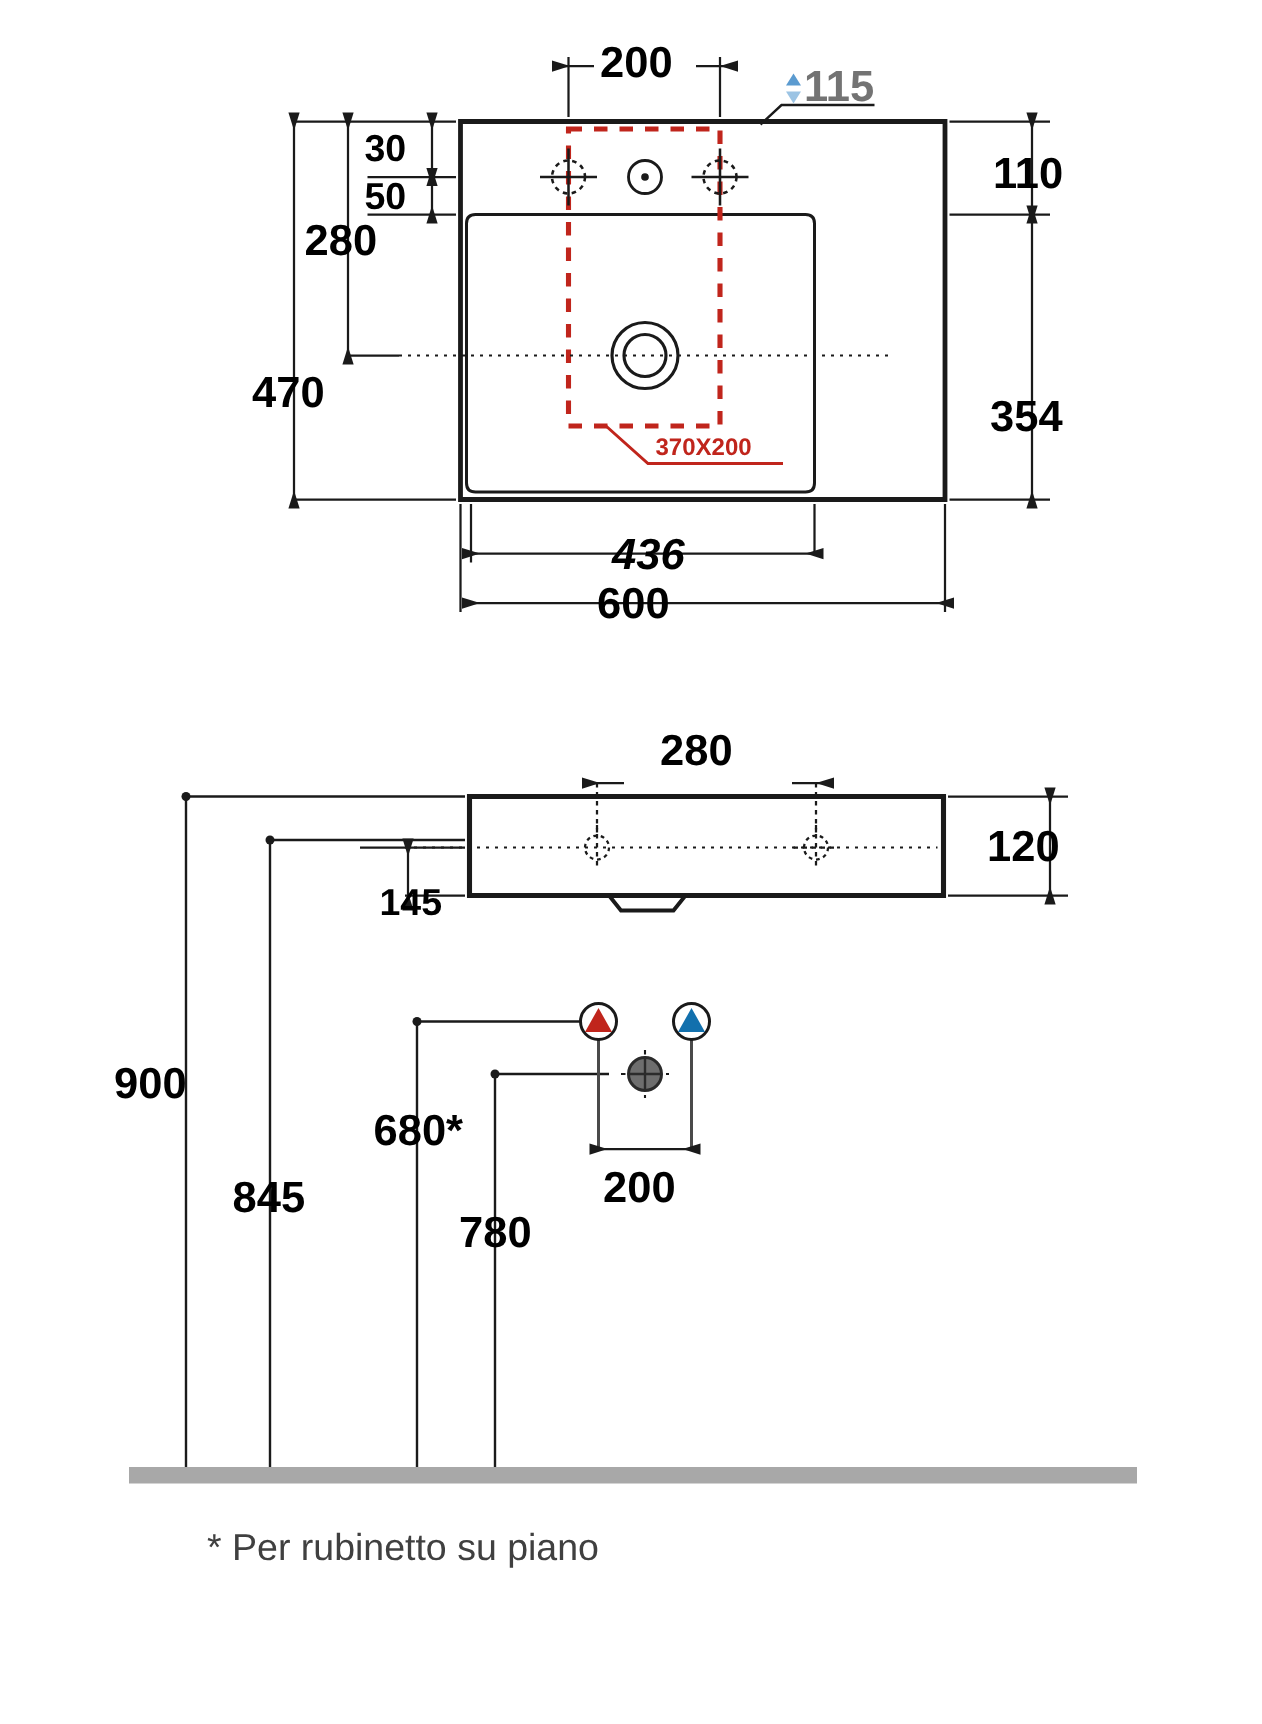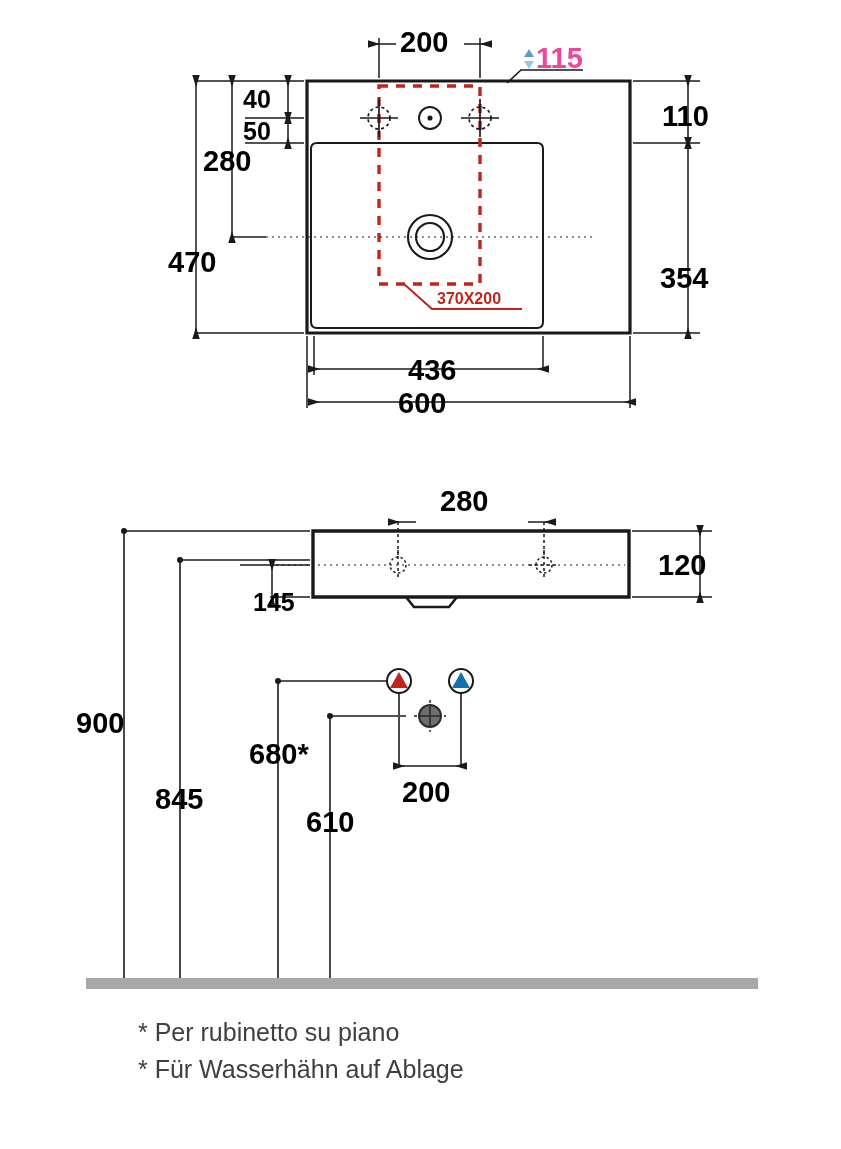--- a/index.html
+++ b/index.html
@@ -5,21 +5,21 @@
   html,body{margin:0;padding:0;background:#ffffff;}
   body{width:841px;height:1149px;position:relative;overflow:hidden;
        font-family:"Liberation Sans","DejaVu Sans",sans-serif;color:#000;}
   #stage{position:absolute;left:0;top:0;width:841px;height:1149px;}
   svg.layer{position:absolute;left:0;top:0;width:841px;height:1149px;}
   .dimtxt{position:absolute;font-weight:bold;color:#000;white-space:nowrap;
           font-family:"Liberation Sans","DejaVu Sans",sans-serif;line-height:1;}
   .dim-lg{font-size:29px;}
   .dim-md{font-size:25px;}
   .dim-sm{font-size:16px;}
-  .blue{color:#ec4899;}
+  .blue{color:#737373;}
   .red{color:#c0251c;}
   .note{position:absolute;font-size:25px;color:#404040;font-weight:400;
         font-family:"Liberation Sans","DejaVu Sans",sans-serif;white-space:nowrap;}
   .notes-wrap{position:absolute;left:138px;top:1018px;}
   .notes-wrap .note{position:relative;left:0;top:0;display:block;margin-bottom:8px;}
 </style>
 </head>
 <body>
 
 <div id="stage">
@@ -223,39 +223,38 @@
 
     <g>
       <path d="M529,49 L534,57 L524,57 Z" fill="#5b9bd0"></path>
       <path d="M529,69 L534,61 L524,61 Z" fill="#9cc4e4"></path>
     </g>
 
     <rect x="86" y="978" width="672" height="11" fill="#a8a8a8"></rect>
   </svg>
 
   <div class="dimtxt dim-lg" style="left:400px;top:28px;">200</div>
-  <div class="dimtxt dim-md" style="left:243px;top:87px;">40</div>
+  <div class="dimtxt dim-md" style="left:243px;top:87px;">30</div>
   <div class="dimtxt dim-md" style="left:243px;top:119px;">50</div>
   <div class="dimtxt dim-lg" style="left:203px;top:147px;">280</div>
   <div class="dimtxt dim-lg" style="left:168px;top:248px;">470</div>
   <div class="dimtxt dim-lg" style="left:662px;top:102px;">110</div>
   <div class="dimtxt dim-lg" style="left:660px;top:264px;">354</div>
-  <div class="dimtxt dim-lg" style="left:408px;top:356px;">436</div>
+  <div class="dimtxt dim-lg" style="left:408px;top:356px;font-style:italic;">436</div>
   <div class="dimtxt dim-lg" style="left:398px;top:389px;">600</div>
   <div class="dimtxt dim-lg blue" style="left:536px;top:44px;">115</div>
   <div class="dimtxt dim-sm red" style="left:437px;top:291px;">370X200</div>
 
   <div class="dimtxt dim-lg" style="left:440px;top:487px;">280</div>
   <div class="dimtxt dim-lg" style="left:658px;top:551px;">120</div>
   <div class="dimtxt dim-md" style="left:253px;top:568px;margin-top:22px;">145</div>
 
   <div class="dimtxt dim-lg" style="left:76px;top:709px;">900</div>
   <div class="dimtxt dim-lg" style="left:155px;top:785px;">845</div>
   <div class="dimtxt dim-lg" style="left:249px;top:740px;">680*</div>
-  <div class="dimtxt dim-lg" style="left:306px;top:808px;">610</div>
+  <div class="dimtxt dim-lg" style="left:306px;top:808px;">780</div>
   <div class="dimtxt dim-lg" style="left:402px;top:778px;">200</div>
 
   <div class="notes-wrap">
     <span class="note">* Per rubinetto su piano</span>
-    <span class="note">* Für Wasserhähn auf Ablage</span>
   </div>
 
 </div>
 
 </body></html>

